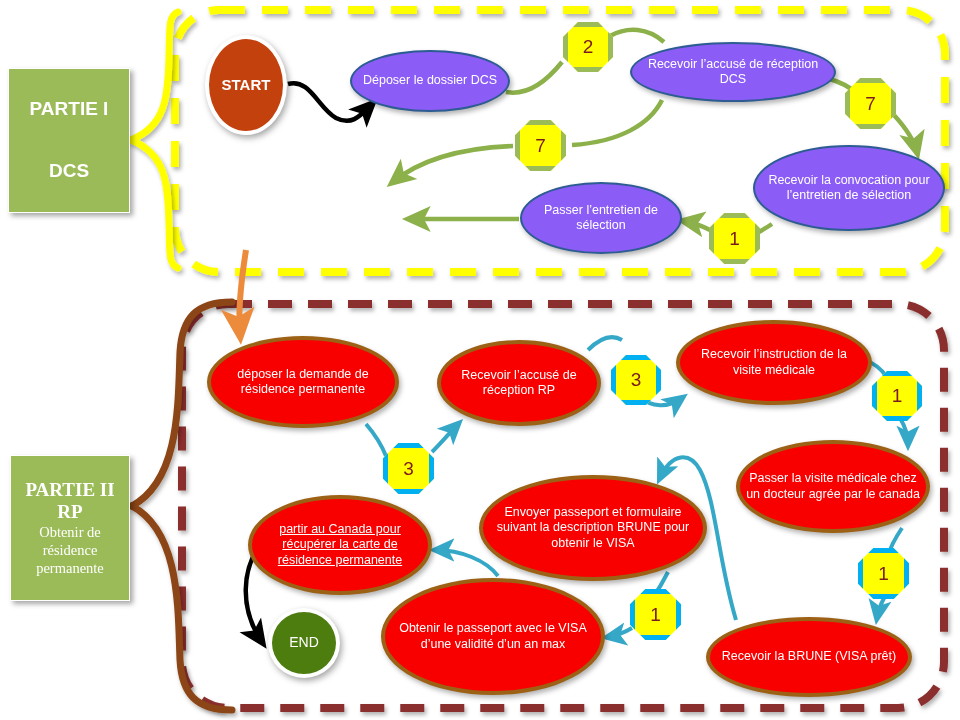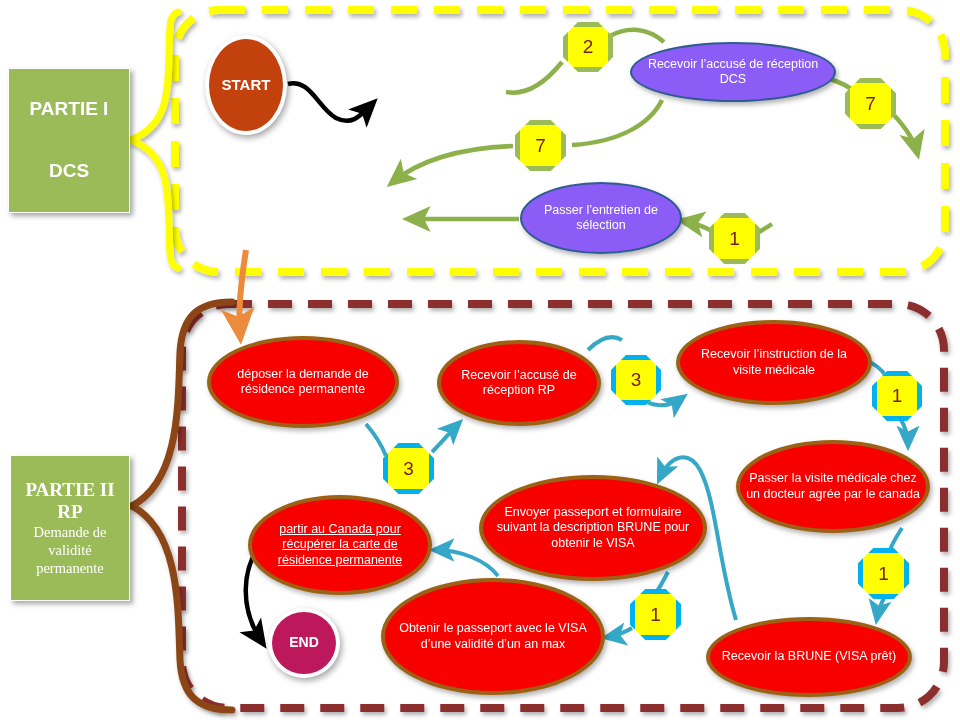--- a/index.html
+++ b/index.html
@@ -53,24 +53,24 @@
     box-shadow:2px 3px 5px rgba(0,0,0,.30);
   }
   .circ-start{
     background:#c2410c;
     border:4px solid #ffffff;
     border-radius:50%;
     font-size:15px;font-weight:bold;
     box-shadow:2px 3px 6px rgba(0,0,0,.35);
   }
   .circ-end{
-    background:#be185d;
+    background:#4d7c0f;
     border:4px solid #ffffff;
     border-radius:50%;
-    font-size:14px;font-weight:bold;
+    font-size:14px;font-weight:normal;
     box-shadow:2px 3px 6px rgba(0,0,0,.35);
   }
   .node .lbl{display:block;padding:0 6px;}
 
   
   .badge{
     position:absolute;
     display:flex;align-items:center;justify-content:center;
     background:#ffff00;
     color:#7b1b1b;
@@ -223,32 +223,38 @@
   </svg>
 
   <div class="section-box" style="left:8px;top:68px;width:122px;height:145px;gap:40px;">
     <div class="t1">PARTIE I</div>
     <div class="t2">DCS</div>
   </div>
 
   <div class="section-box" style="left:10px;top:455px;width:120px;height:146px;font-family:Liberation Serif, serif;">
     <div class="t1">PARTIE II</div>
     <div class="t2">RP</div>
-    <div class="t3">Demande de validité permanente</div>
+    <div class="t3">Obtenir de résidence permanente</div>
   </div>
 
   <div class="node circ-start" style="left:205px;top:35px;width:82px;height:100px;">
     <span class="lbl">START</span>
   </div>
 
+  <div class="node ell-blue" style="left:350px;top:50px;width:160px;height:62px;">
+    <span class="lbl">Déposer le dossier DCS</span>
+  </div>
 
   <div class="node ell-blue" style="left:630px;top:42px;width:206px;height:60px;">
     <span class="lbl">Recevoir l’accusé de réception DCS</span>
   </div>
 
+  <div class="node ell-blue" style="left:753px;top:145px;width:192px;height:86px;">
+    <span class="lbl">Recevoir  la convocation pour l’entretien de sélection</span>
+  </div>
 
   <div class="node ell-blue" style="left:520px;top:182px;width:162px;height:72px;">
     <span class="lbl">Passer l’entretien de sélection</span>
   </div>
 
 
   <div class="badge badge-green" style="left:563px;top:22px;width:50px;height:50px;">
     <span>2</span>
   </div>
   <div class="badge badge-green" style="left:845px;top:78px;width:51px;height:51px;">

